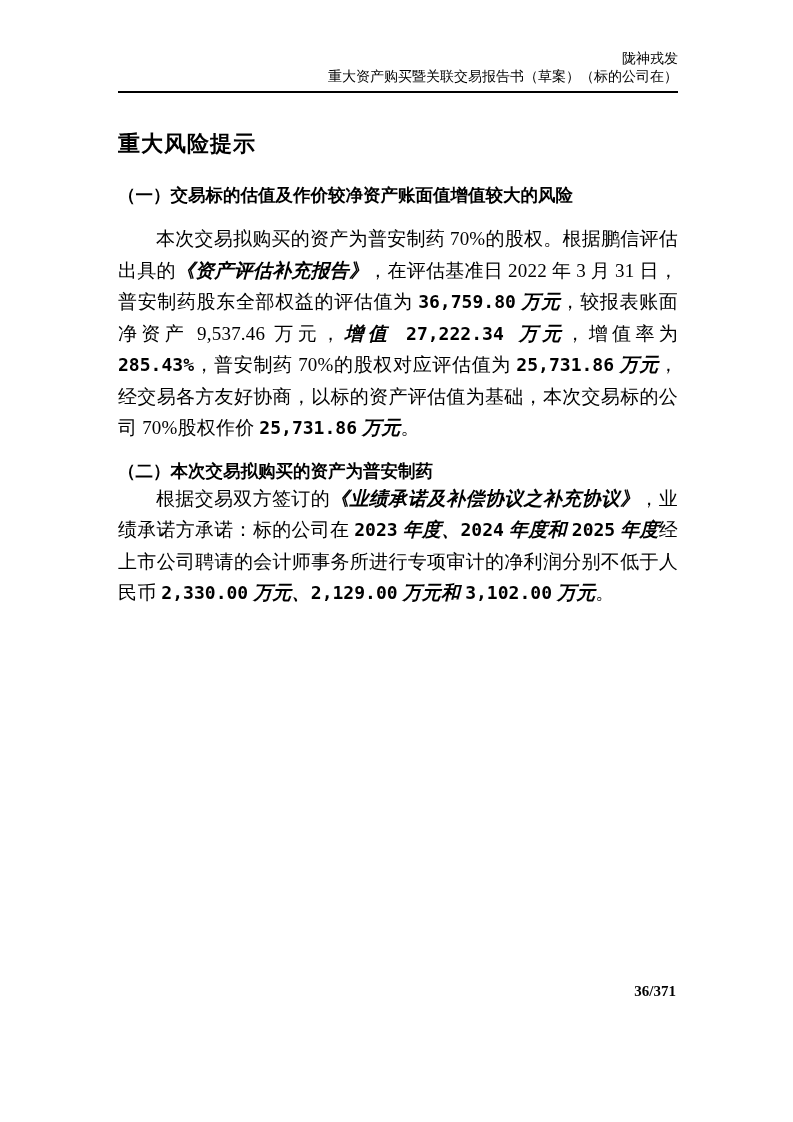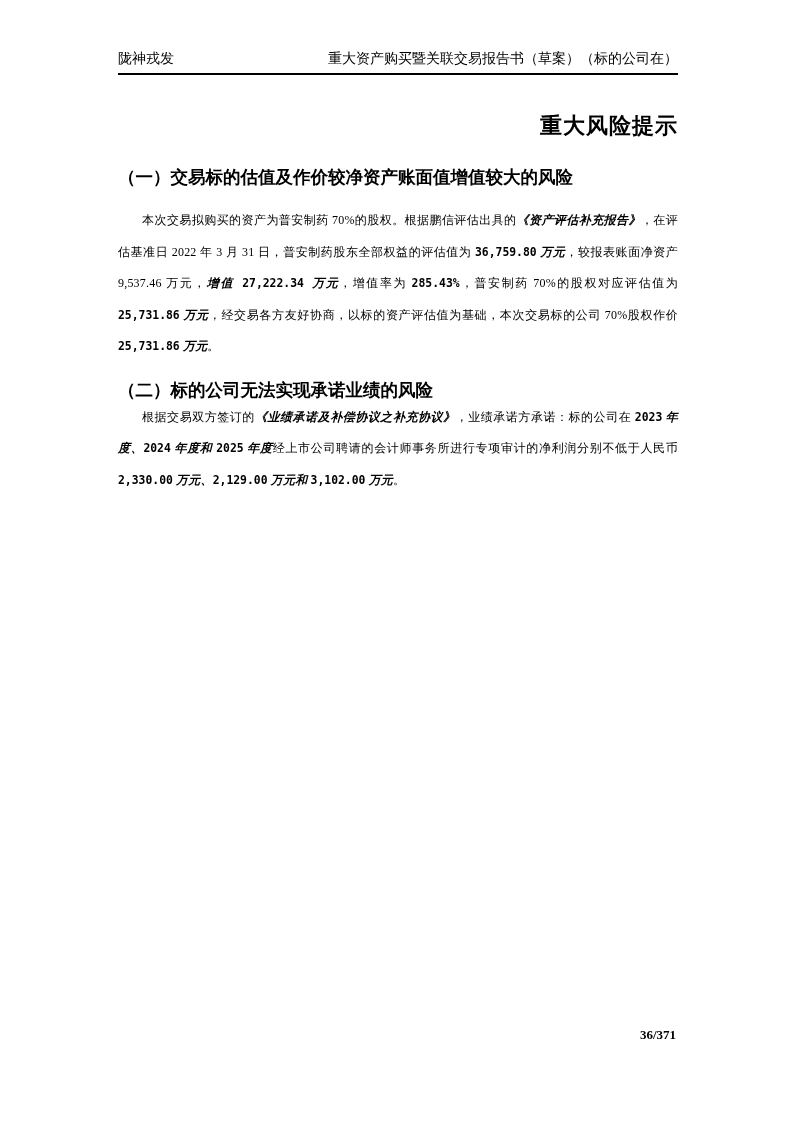--- a/index.html
+++ b/index.html
@@ -23,48 +23,49 @@
   }
   .doc-header {
     display: flex;
     justify-content: space-between;
     align-items: flex-end;
     padding-top: 50px;
     padding-bottom: 5px;
     border-bottom: 2px solid #000;
     font-size: 14px;
     line-height: 18px;
+    flex-direction: column;
   }
   .hei {
     font-family: "Liberation Sans", "DejaVu Sans", sans-serif;
     font-weight: bold;
   }
   h1, h2, h3, p { margin: 0; }
   .doc-title {
     margin-top: 36px;
-    text-align: right;
+    text-align: left;
     font-size: 22px;
     line-height: 29px;
     letter-spacing: 1px;
   }
   .sec {
     margin-top: 30px;
     font-size: 19px;
     line-height: 25px;
   }
   .sub {
     margin-top: 26px;
     font-size: 17.5px;
     line-height: 23px;
   }
   .sub2 {
     margin-top: 16px;
   }
   .body-para {
-    font-size: 12px;
+    font-size: 19px;
     line-height: 31.5px;
     text-align: justify;
     text-indent: 2em;
     letter-spacing: 0.2px;
   }
   .p1 { margin-top: 16px; }
   .p2 { margin-top: 10px; }
   .p3 { }
   .p4 { margin-top: 8px; }
   
@@ -78,23 +79,23 @@
   .r-k {
     font-weight: bold;
     font-style: italic;
   }
   .r-bk {
     font-weight: bold;
     font-style: italic;
   }
   .doc-footer {
     position: absolute;
-    top: 1026px;
+    top: 982px;
     right: 117px;
-    font-size: 13px;
+    font-size: 15px;
     font-weight: bold;
     line-height: 18px;
   }
 </style>
 </head>
 <body>
 
 <div class="page">
 
   <div class="doc-header">
@@ -103,20 +104,20 @@
   </div>
 
   <h1 class="doc-title hei">重大风险提示</h1>
 
 
   <h3 class="sub hei">（一）交易标的估值及作价较净资产账面值增值较大的风险</h3>
 
   <p class="body-para p1"><span class="r-n">本次交易拟购买的资产为普安制药 70%的股权。根据鹏信评估出具的</span><span class="r-bk">《资产评估补充报告》</span><span class="r-n">，在评估基准日 2022 年 3 月 31 日，普安制药股东全部权益的评估值为 </span><span class="r-b">36,759.80</span><span class="r-k"> 万元</span><span class="r-n">，较报表账面净资产 9,537.46 万元，</span><span class="r-k">增值</span><span class="r-b"> 27,222.34 </span><span class="r-k">万元</span><span class="r-n">，增值率为 </span><span class="r-b">285.43%</span><span class="r-n">，普安制药 70%的股权对应评估值为 </span><span class="r-b">25,731.86</span><span class="r-k"> 万元</span><span class="r-n">，经交易各方友好协商，以标的资产评估值为基础，本次交易标的公司 70%股权作价 </span><span class="r-b">25,731.86</span><span class="r-k"> 万元</span><span class="r-n">。</span></p>
 
 
-  <h3 class="sub sub2 hei">（二）标的公司无法实现承诺业绩的风险</h3>
+  <h3 class="sub sub2 hei">（二）本次交易拟购买的资产为普安制药</h3>
 
   <p class="body-para p3"><span class="r-n">根据交易双方签订的</span><span class="r-bk">《业绩承诺及补偿协议之补充协议》</span><span class="r-n">，业绩承诺方承诺：标的公司在 </span><span class="r-b">2023</span><span class="r-k"> 年度、</span><span class="r-b">2024</span><span class="r-k"> 年度和 </span><span class="r-b">2025</span><span class="r-k"> 年度</span><span class="r-n">经上市公司聘请的会计师事务所进行专项审计的净利润分别不低于人民币 </span><span class="r-b">2,330.00</span><span class="r-k"> 万元、</span><span class="r-b">2,129.00</span><span class="r-k"> 万元和 </span><span class="r-b">3,102.00</span><span class="r-k"> 万元</span><span class="r-n">。</span></p>
 
 
   <div class="doc-footer">36/371</div>
 
 </div>
 
 </body></html>

